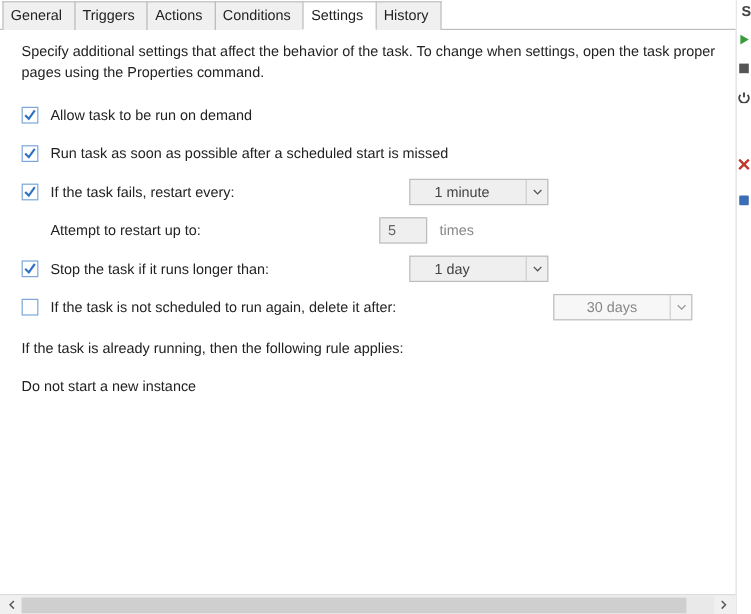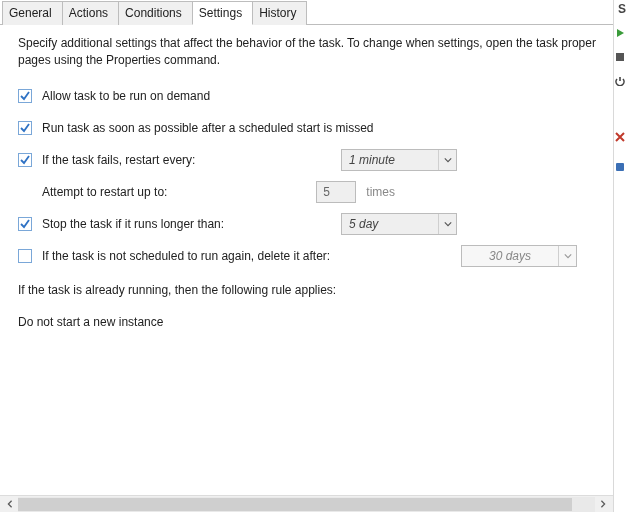--- a/index.html
+++ b/index.html
@@ -103,24 +103,23 @@
     position: relative;
     color: #444;
     font-size: 12px;
   }
   .combo.disabled {
     background: #f7f7f7;
     color: #888;
   }
   .combo .combo-text {
     flex: 1;
-    padding: 0 7px;
+    padding: 0 20px;
     white-space: nowrap;
     overflow: hidden;
-    font-style: italic;
   }
   .combo .combo-btn {
     width: 18px; height: 100%;
     display: flex; align-items: center; justify-content: center;
     border-left: 1px solid #cfcfcf;
   }
   .combo .combo-btn svg { width: 8px; height: 8px; }
   .numbox {
     border: 1px solid #bcbcbc;
     background: #efefef;
@@ -163,20 +162,21 @@
   }
 </style>
 </head>
 <body>
 
 <div class="root">
   <div class="left-pane">
 
     <div class="tabs">
       <div class="tab">General</div>
+      <div class="tab">Triggers</div>
       <div class="tab">Actions</div>
       <div class="tab">Conditions</div>
       <div class="tab active">Settings</div>
       <div class="tab">History</div>
     </div>
 
     <div class="content">
       <div class="intro">
         <span>Specify additional settings that affect the behavior of the task. To change when settings, open the task proper</span><br>
         <span>pages using the Properties command.</span>
@@ -231,21 +231,21 @@
 
       <div class="row">
         <span class="chk">
           <svg viewBox="0 0 10 10">
               <path d="M1 5 L4 8 L9 1" stroke="#2f72c4" stroke-width="1.8" fill="none"></path>
             </svg>
         </span>
         <span class="label">Stop the task if it runs longer than:</span>
         <div class="field-area">
           <div class="combo">
-            <span class="combo-text">5 day</span>
+            <span class="combo-text">1 day</span>
             <span class="combo-btn">
               <svg viewBox="0 0 10 10">
                   <path d="M1 3 L5 7 L9 3" stroke="#555" stroke-width="1.4" fill="none"></path>
                 </svg>
             </span>
           </div>
         </div>
       </div>
 
 

